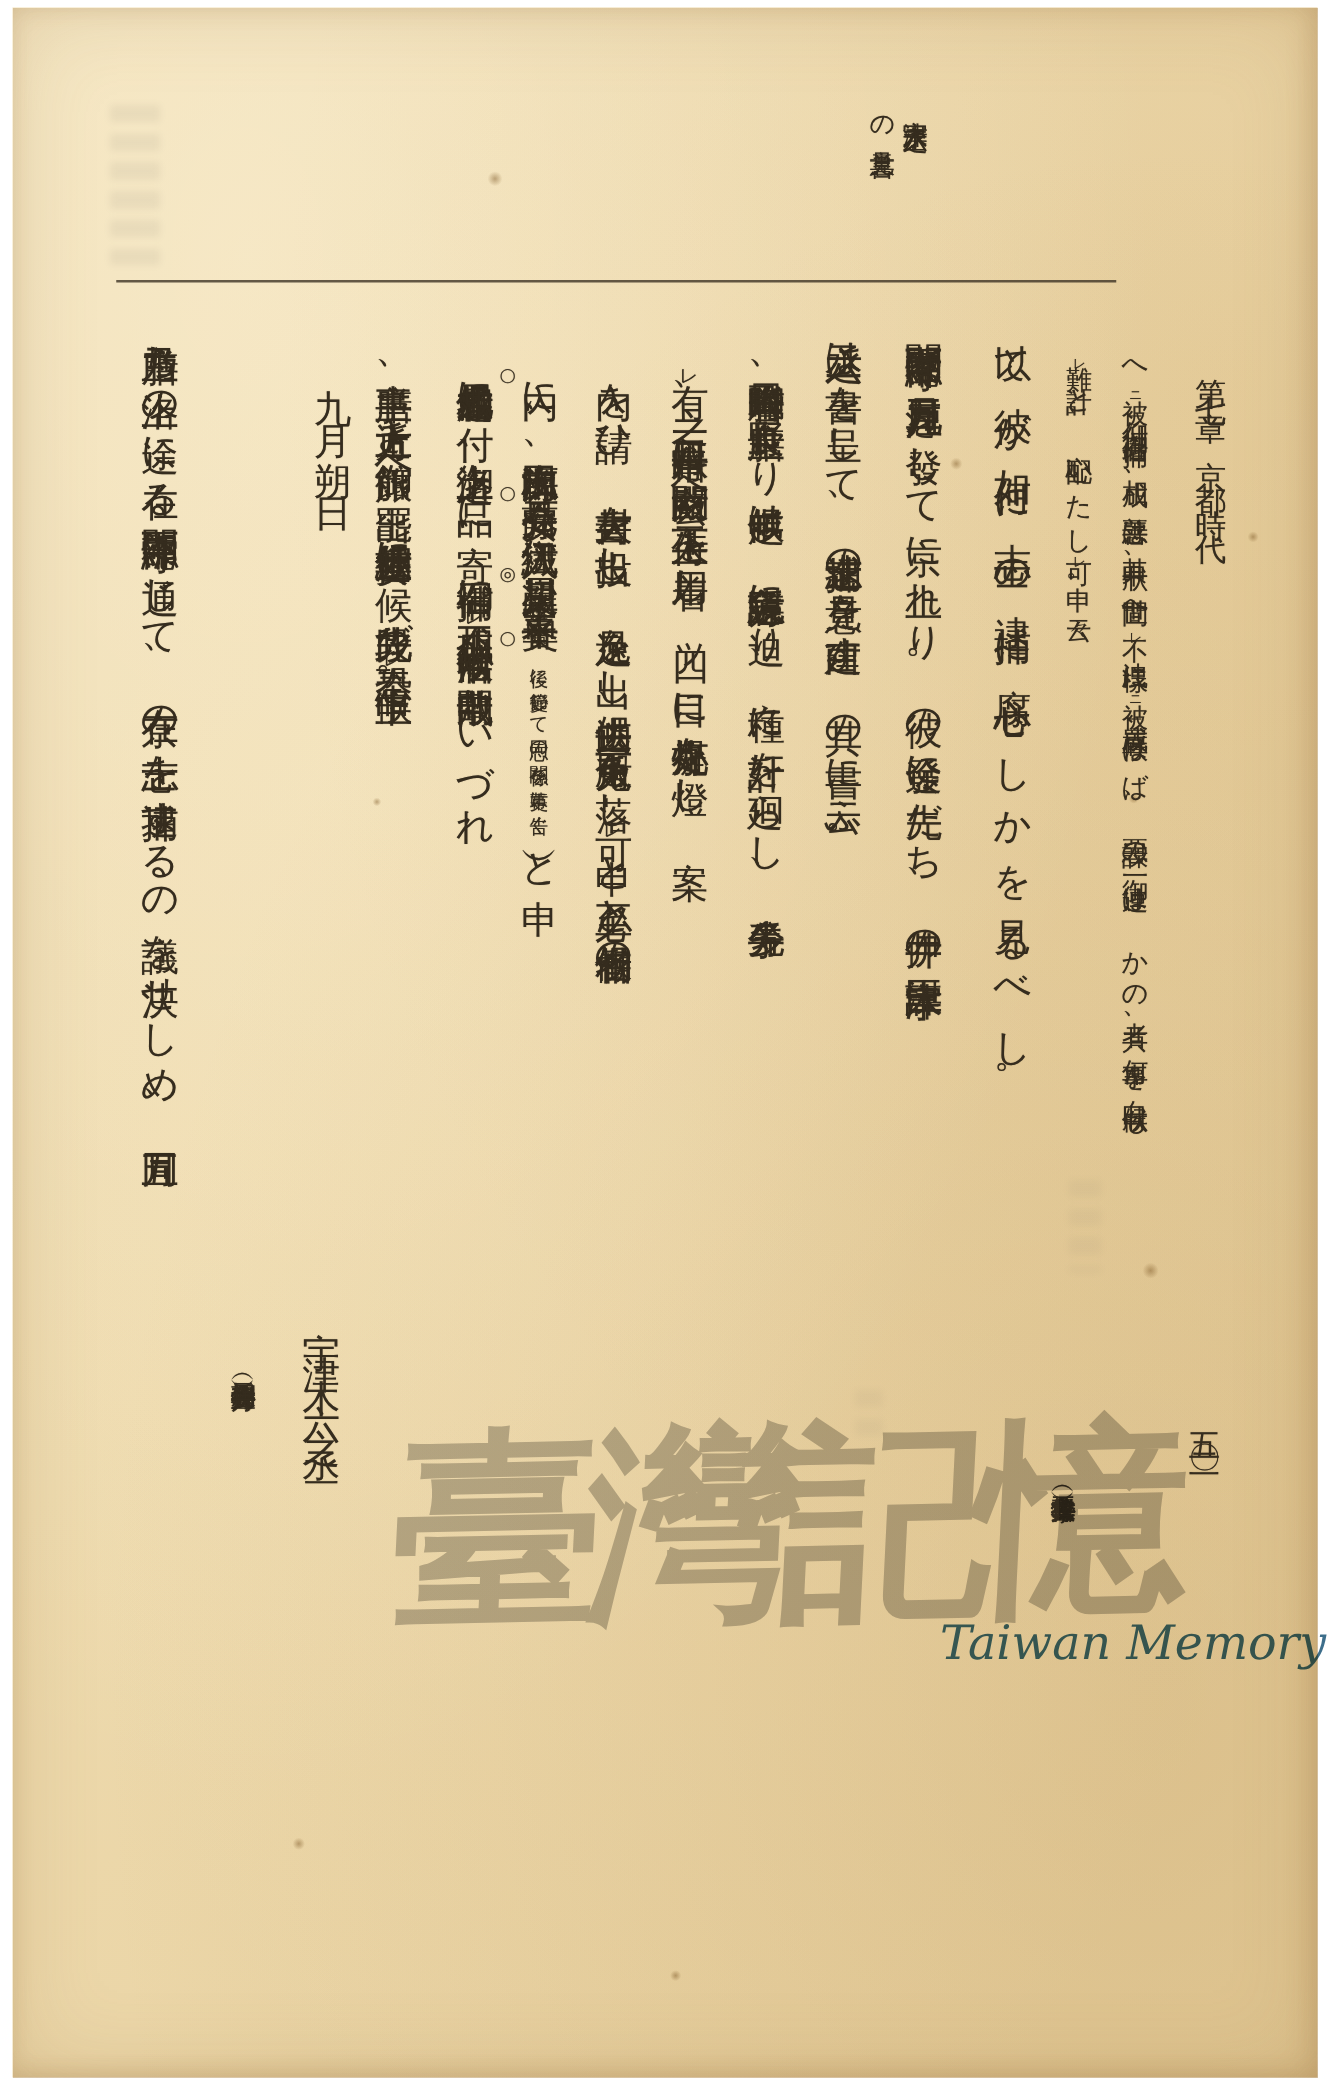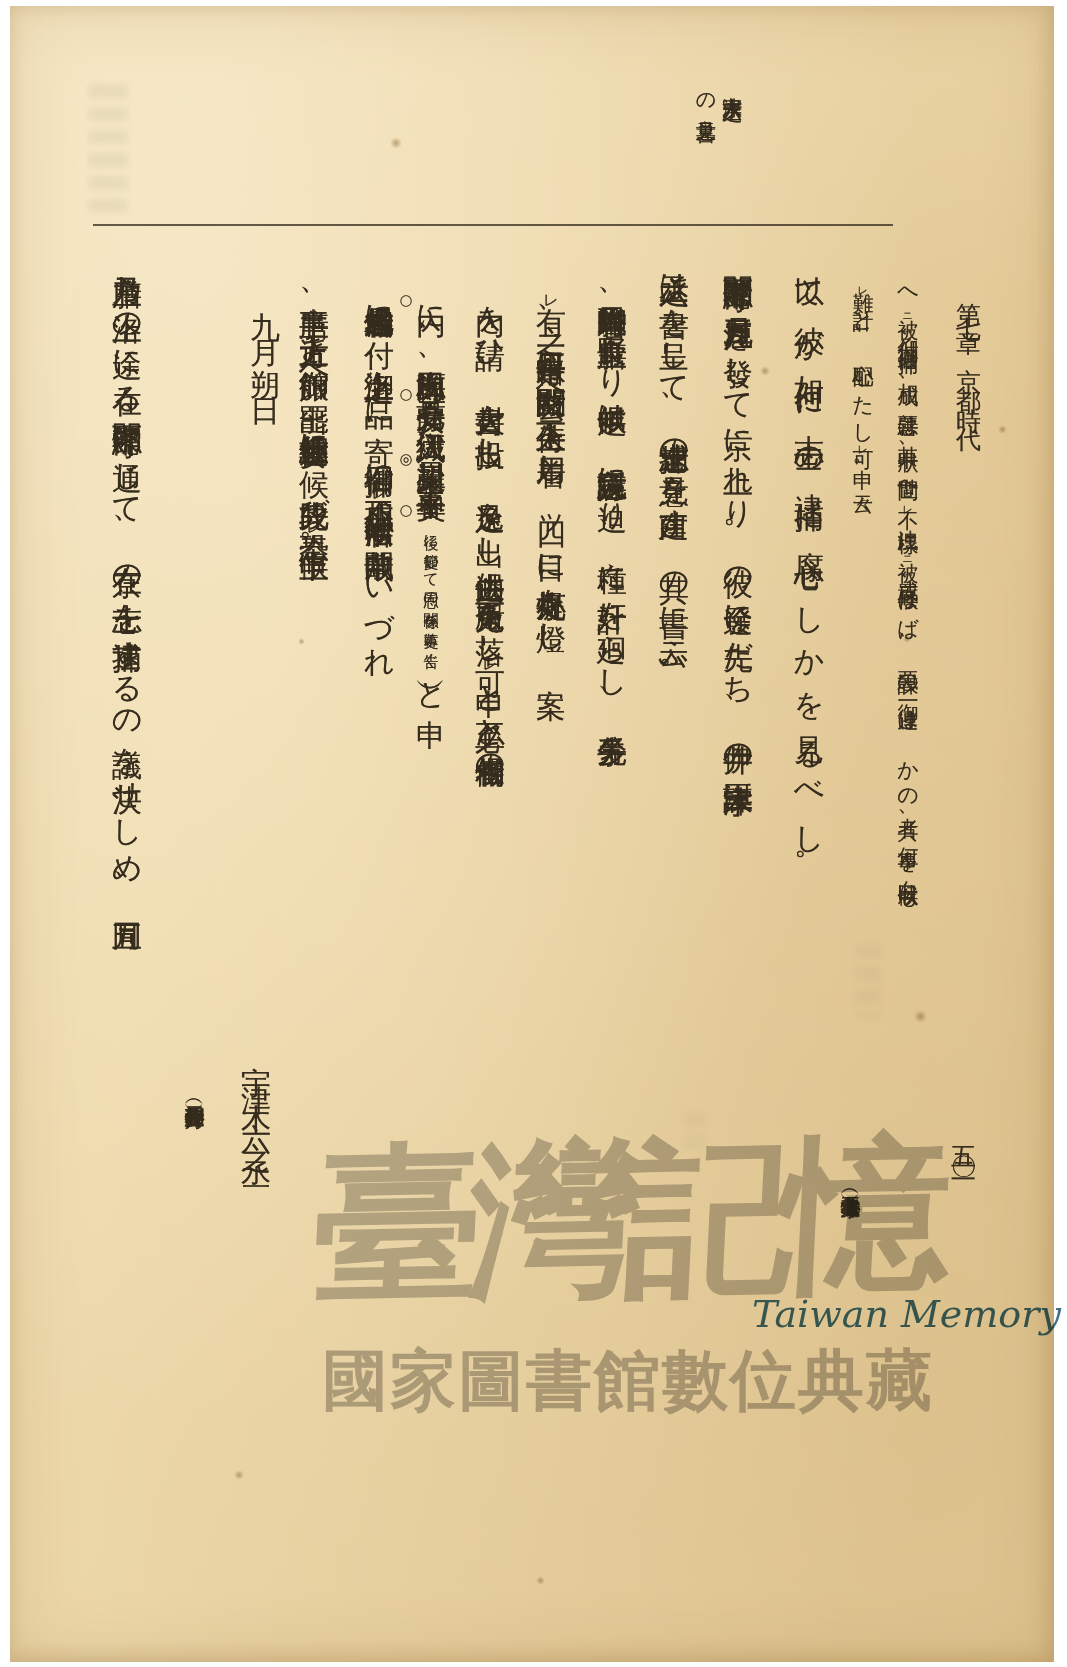--- a/index.html
+++ b/index.html
@@ -80,14 +80,13 @@
       <div class="vcol" style="left: 362px; top: 284px; font-size: 30px;"><span class="em2">者尤相働居候趣に付</span><span>、</span><span class="em2">御上洛之上</span><span>、</span><span class="em2">品に寄</span><span>、</span><span class="em3">御召捕に相成不</span><span class="kb">レ</span><span class="em3">申候</span><span class="em2">而者治り申間敷</span><span>哉、いづれ</span></div>
       <div class="vcol" style="left: 299px; top: 284px; font-size: 30px;"><span>主膳事、上方近き御旅館へ罷出、委細言上仕候趣に候。此段先づ恐奉</span><span class="kb">レ</span><span>申上候。</span></div>
       <div class="vcol" style="left: 250px; top: 288px; font-size: 30px; letter-spacing: 29px;"><span>九月朔日</span></div>
       <div class="vcol" style="left: 241px; top: 1042px; font-size: 30px; letter-spacing: 19px;"><span>宇津木六之丞</span></div>
       <div class="vcol" style="left: 185px; top: 1092px; font-size: 20px;"><span>（井伊直弼公用方秘錄二）</span></div>
       <div class="vcol" style="left: 112px; top: 252px; font-size: 30px; letter-spacing: 1px;"><span>主膳乃ち上洛の途に在る間部下總守に通じて、在京の志士を逮捕するの議を決せしめ、同月五</span></div>
     </div>
 
   <div class="wm wm-main">臺灣記憶</div>
   <div class="wm wm-latin">Taiwan Memory</div>
-  <div class="wm wm-sub">國家圖書館數位典藏</div>
 </div>
 
 </body></html>

